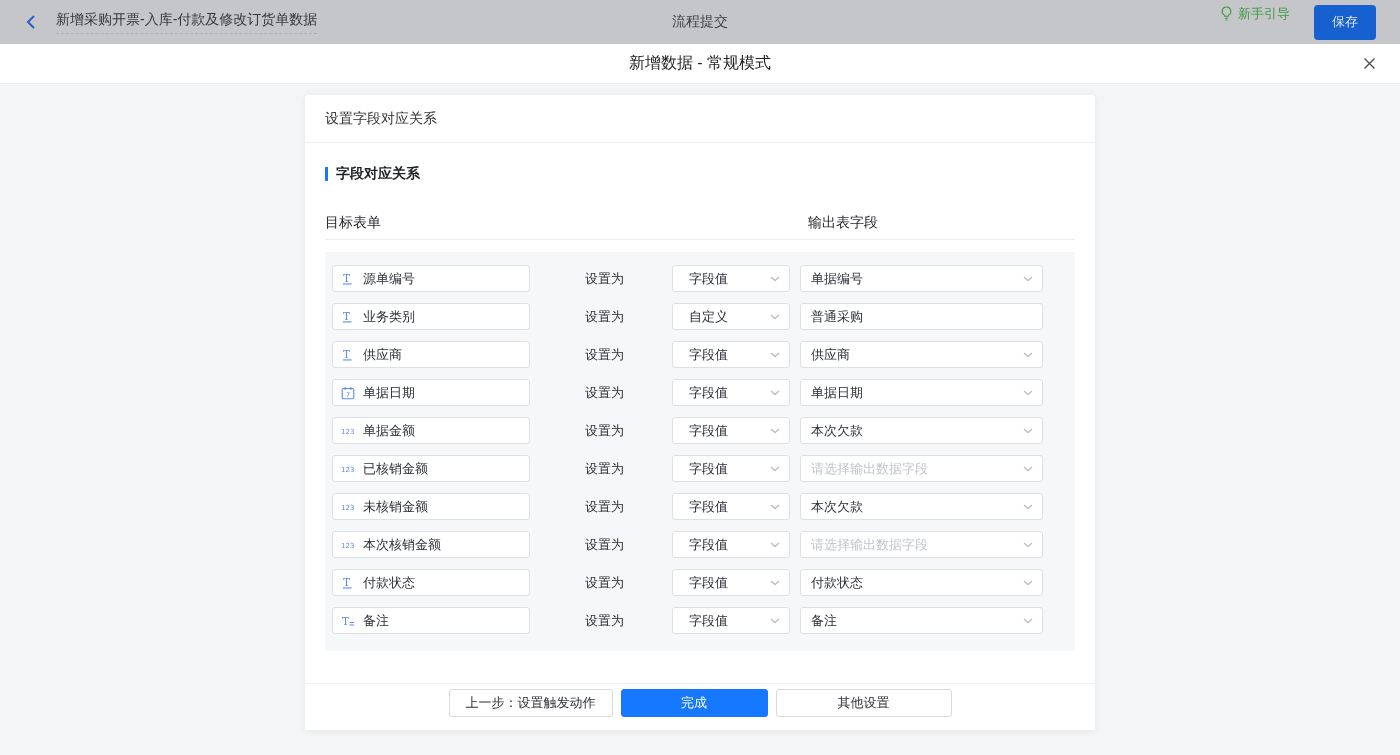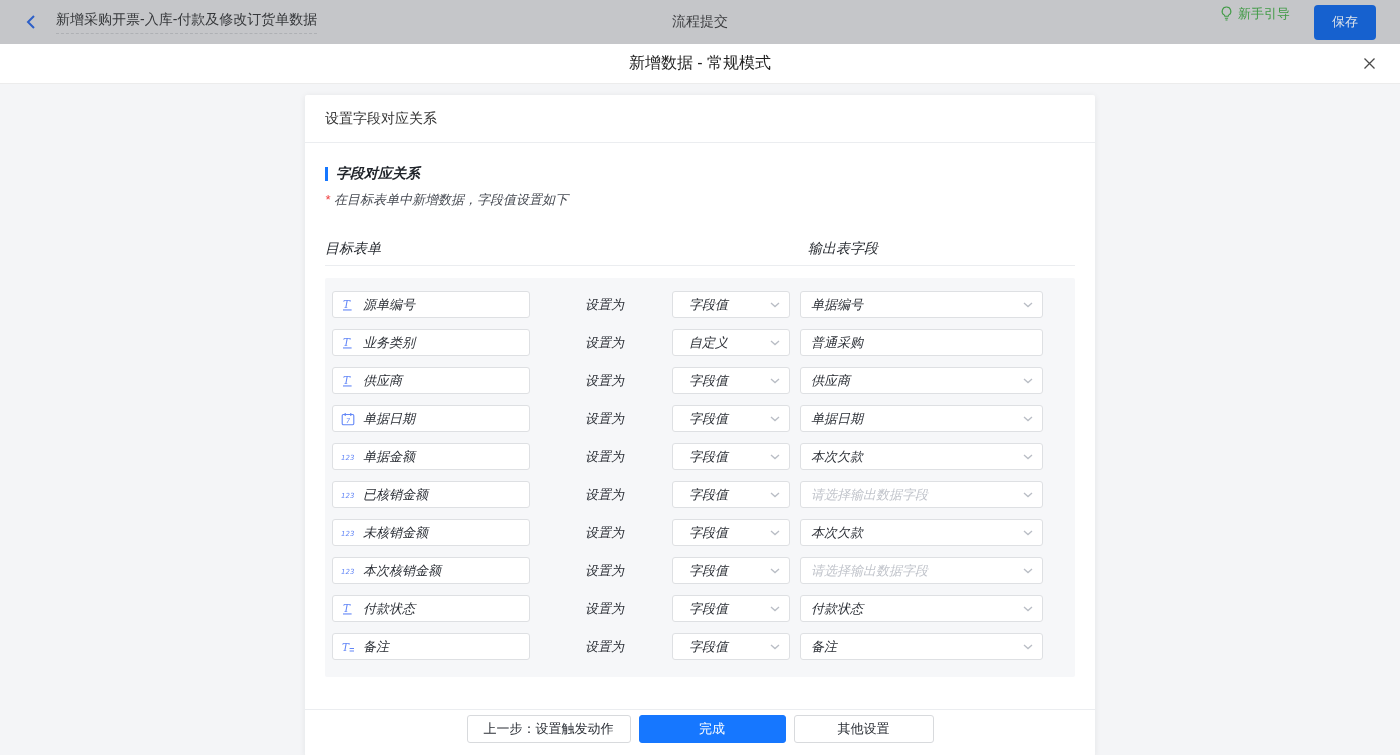--- a/index.html
+++ b/index.html
@@ -22,21 +22,21 @@
     display:flex; align-items:center; justify-content:center; }
   .modal-title { font-size:16px; color:#1f1f1f; }
   .modal-close { position:absolute; right:22px; top:11px; cursor:pointer; line-height:0; }
 
   
   .content { height:670px; padding-top:11px; }
   .card { width:790px; margin:0 auto; background:#fff; border-radius:2px;
     box-shadow:0 1px 6px rgba(31,35,41,.08); }
   .card-header { height:48px; line-height:47px; padding:0 20px; font-size:14px; color:#333;
     border-bottom:1px solid #ebedf0; }
-  .card-body { padding:22px 20px 0;font-style:italic; }
+  .card-body { padding:22px 20px 0; }
 
   .section-title { display:flex; align-items:center; }
   .section-bar { width:3px; height:14px; background:#1677ff; margin-right:8px; }
   .section-title span.txt { font-size:14px; font-weight:bold; color:#1f2329; }
   .note { margin-top:8px; font-size:13px; color:#464a52; }
   .note .req { color:#f03e3e; margin-right:4px; }
 
   .cols { margin-top:31px; position:relative; height:16px; font-size:14px; color:#1f2329; }
   .col-output { position:absolute; left:483px; top:0; }
   .cols-divider { margin-top:9px; border-bottom:1px solid #ebedf0; }
@@ -53,21 +53,21 @@
   .cell-mode { margin-left:47px; width:118px; padding:0 9px 0 16px; justify-content:space-between; }
   .cell-output { margin-left:10px; width:243px; padding:0 9px 0 10px; justify-content:space-between; }
   .placeholder { color:#c1c4cb; }
   .chev { line-height:0; }
 
   .card-footer { margin-top:32px; border-top:1px solid #ebedf0; padding:5px 0 13px;
     display:flex; justify-content:center; gap:8px; }
   .btn { height:28px; border-radius:3px; font-size:13px; cursor:pointer; font-family:inherit; }
   .btn-ghost { background:#fff; border:1px solid #d8dadd; color:#2b2f36; padding:0 16px; }
   .btn-done { width:147px; background:#1677ff; border:1px solid #1677ff; color:#fff; }
-  .btn-other { width:140px; }
+  .btn-other { width:176px; }
 </style>
 </head>
 <body>
 
 <div class="topbar">
   <span class="back-btn">
     <span style="line-height:0">
       <svg width="14" height="16" viewBox="0 0 14 16">
           <path d="M10 2 L4 8 L10 14" fill="none" stroke="#2d5fc8" stroke-width="2"></path>
         </svg>
@@ -103,23 +103,20 @@
 <div class="content">
   <div class="card">
     <div class="card-header">设置字段对应关系</div>
 
     <div class="card-body">
       <div class="section-title">
         <span class="section-bar"></span>
         <span class="txt">字段对应关系</span>
       </div>
 
-      <div class="note">
-        <span class="req">*</span><span>在目标表单中新增数据，字段值设置如下</span>
-      </div>
 
       <div class="cols">
         <span class="col-target">目标表单</span>
         <span class="col-output">输出表字段</span>
       </div>
       <div class="cols-divider"></div>
 
       <div class="rows-wrap">
           <div class="map-row">
     <div class="box cell-field">

